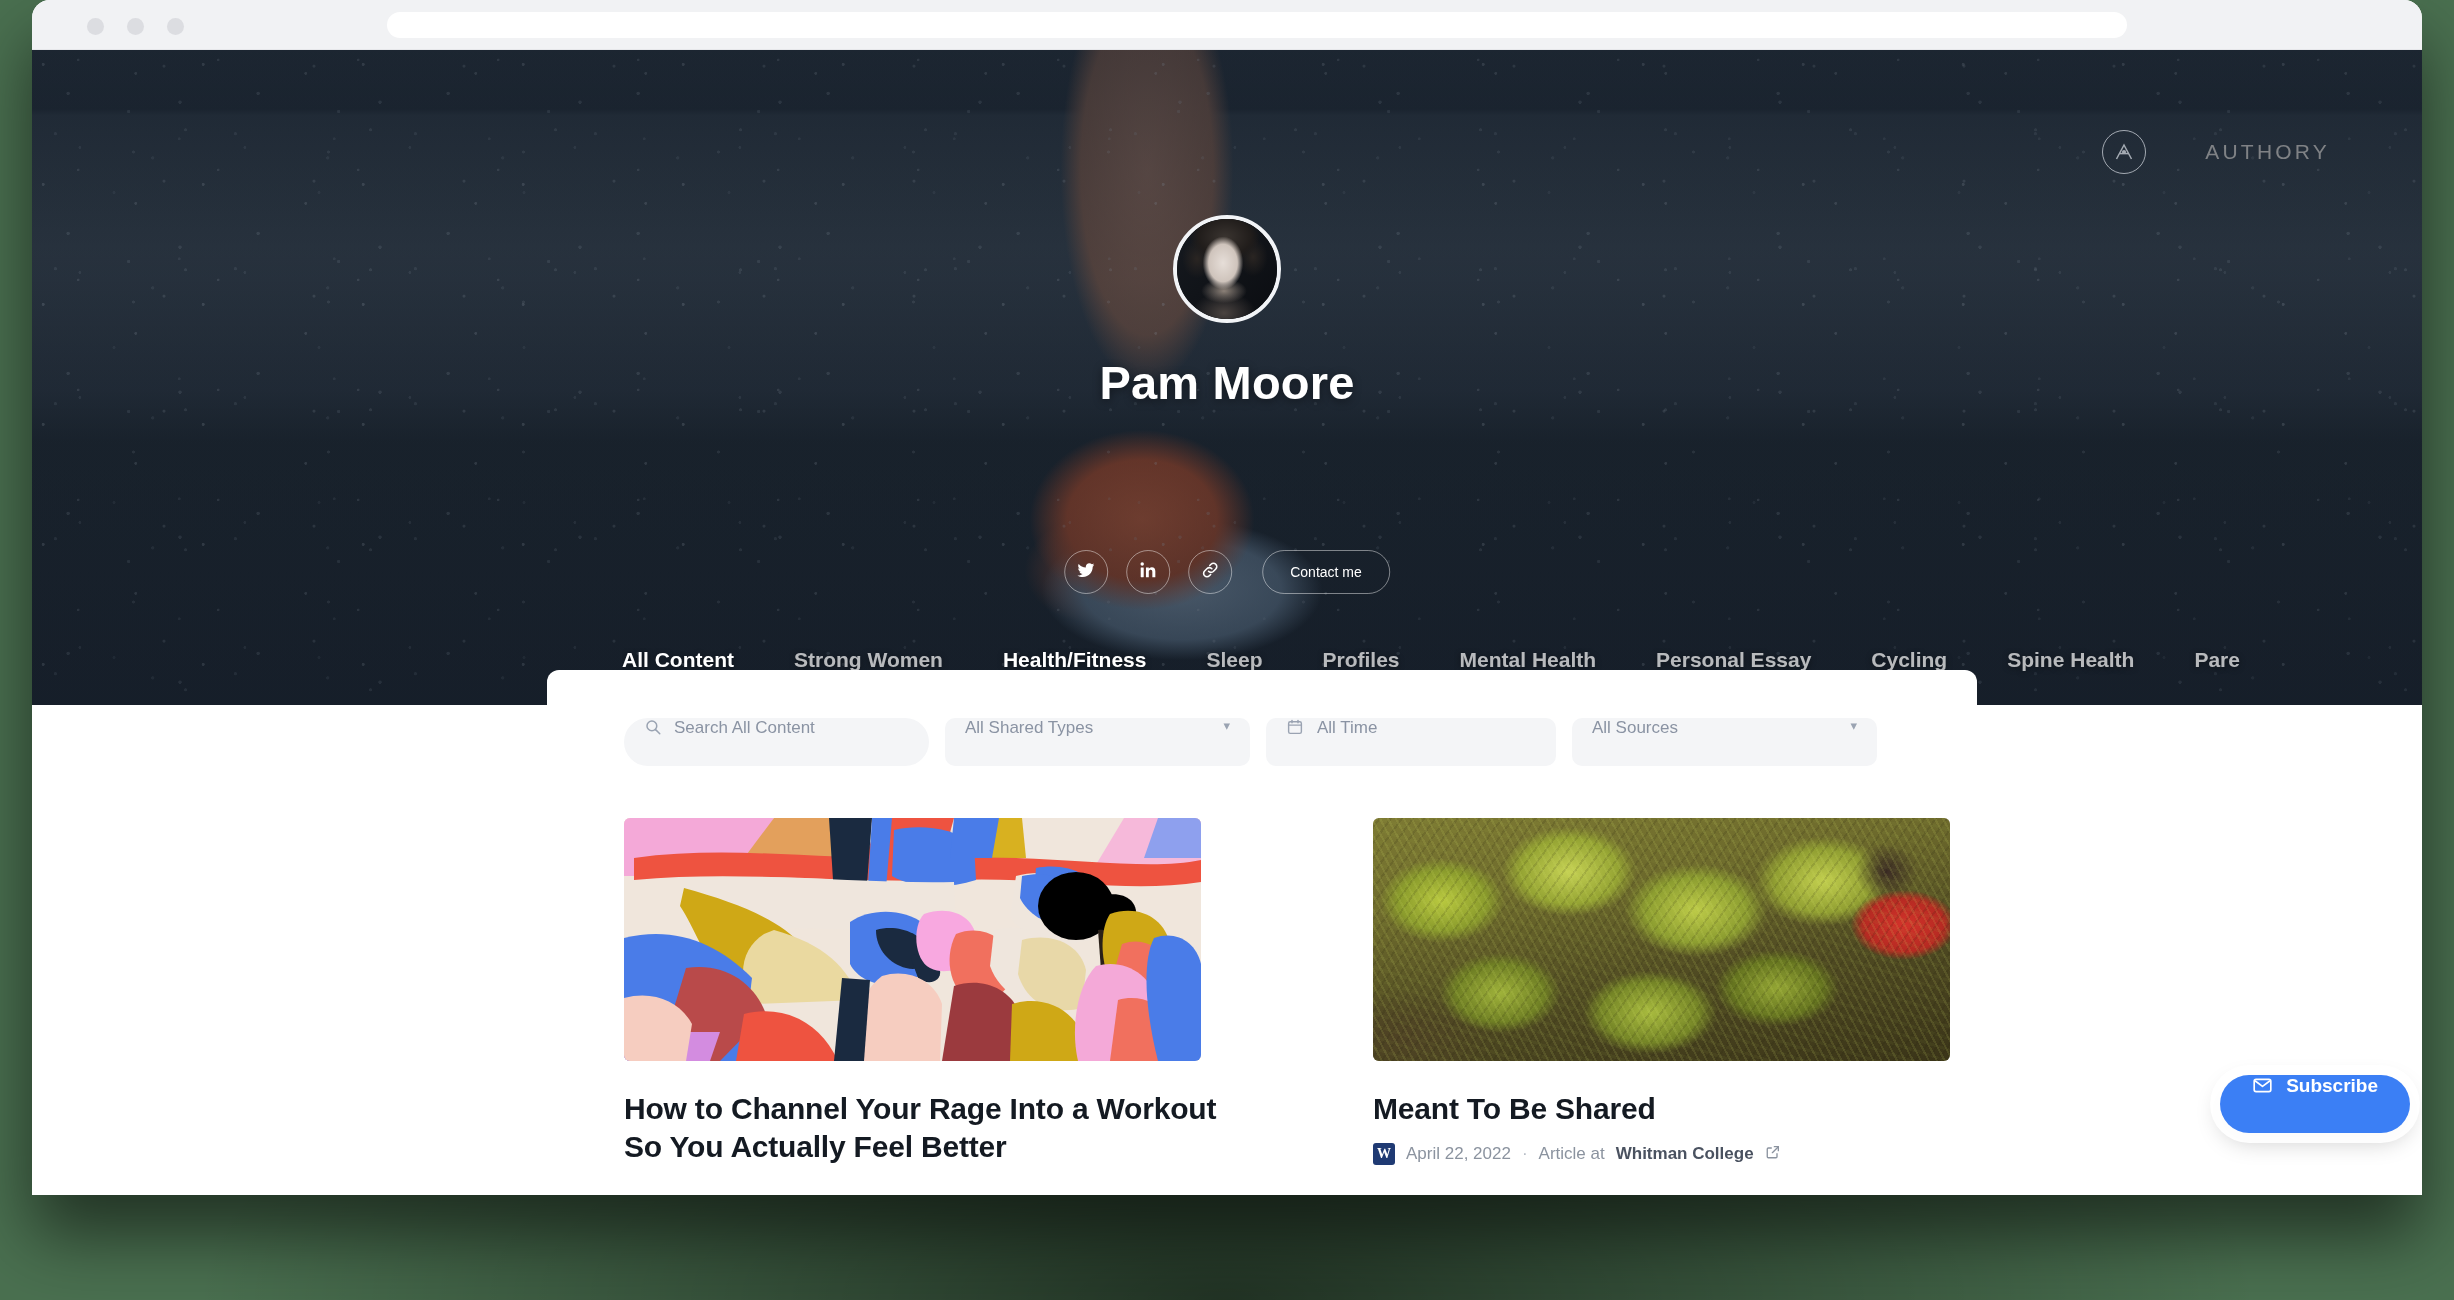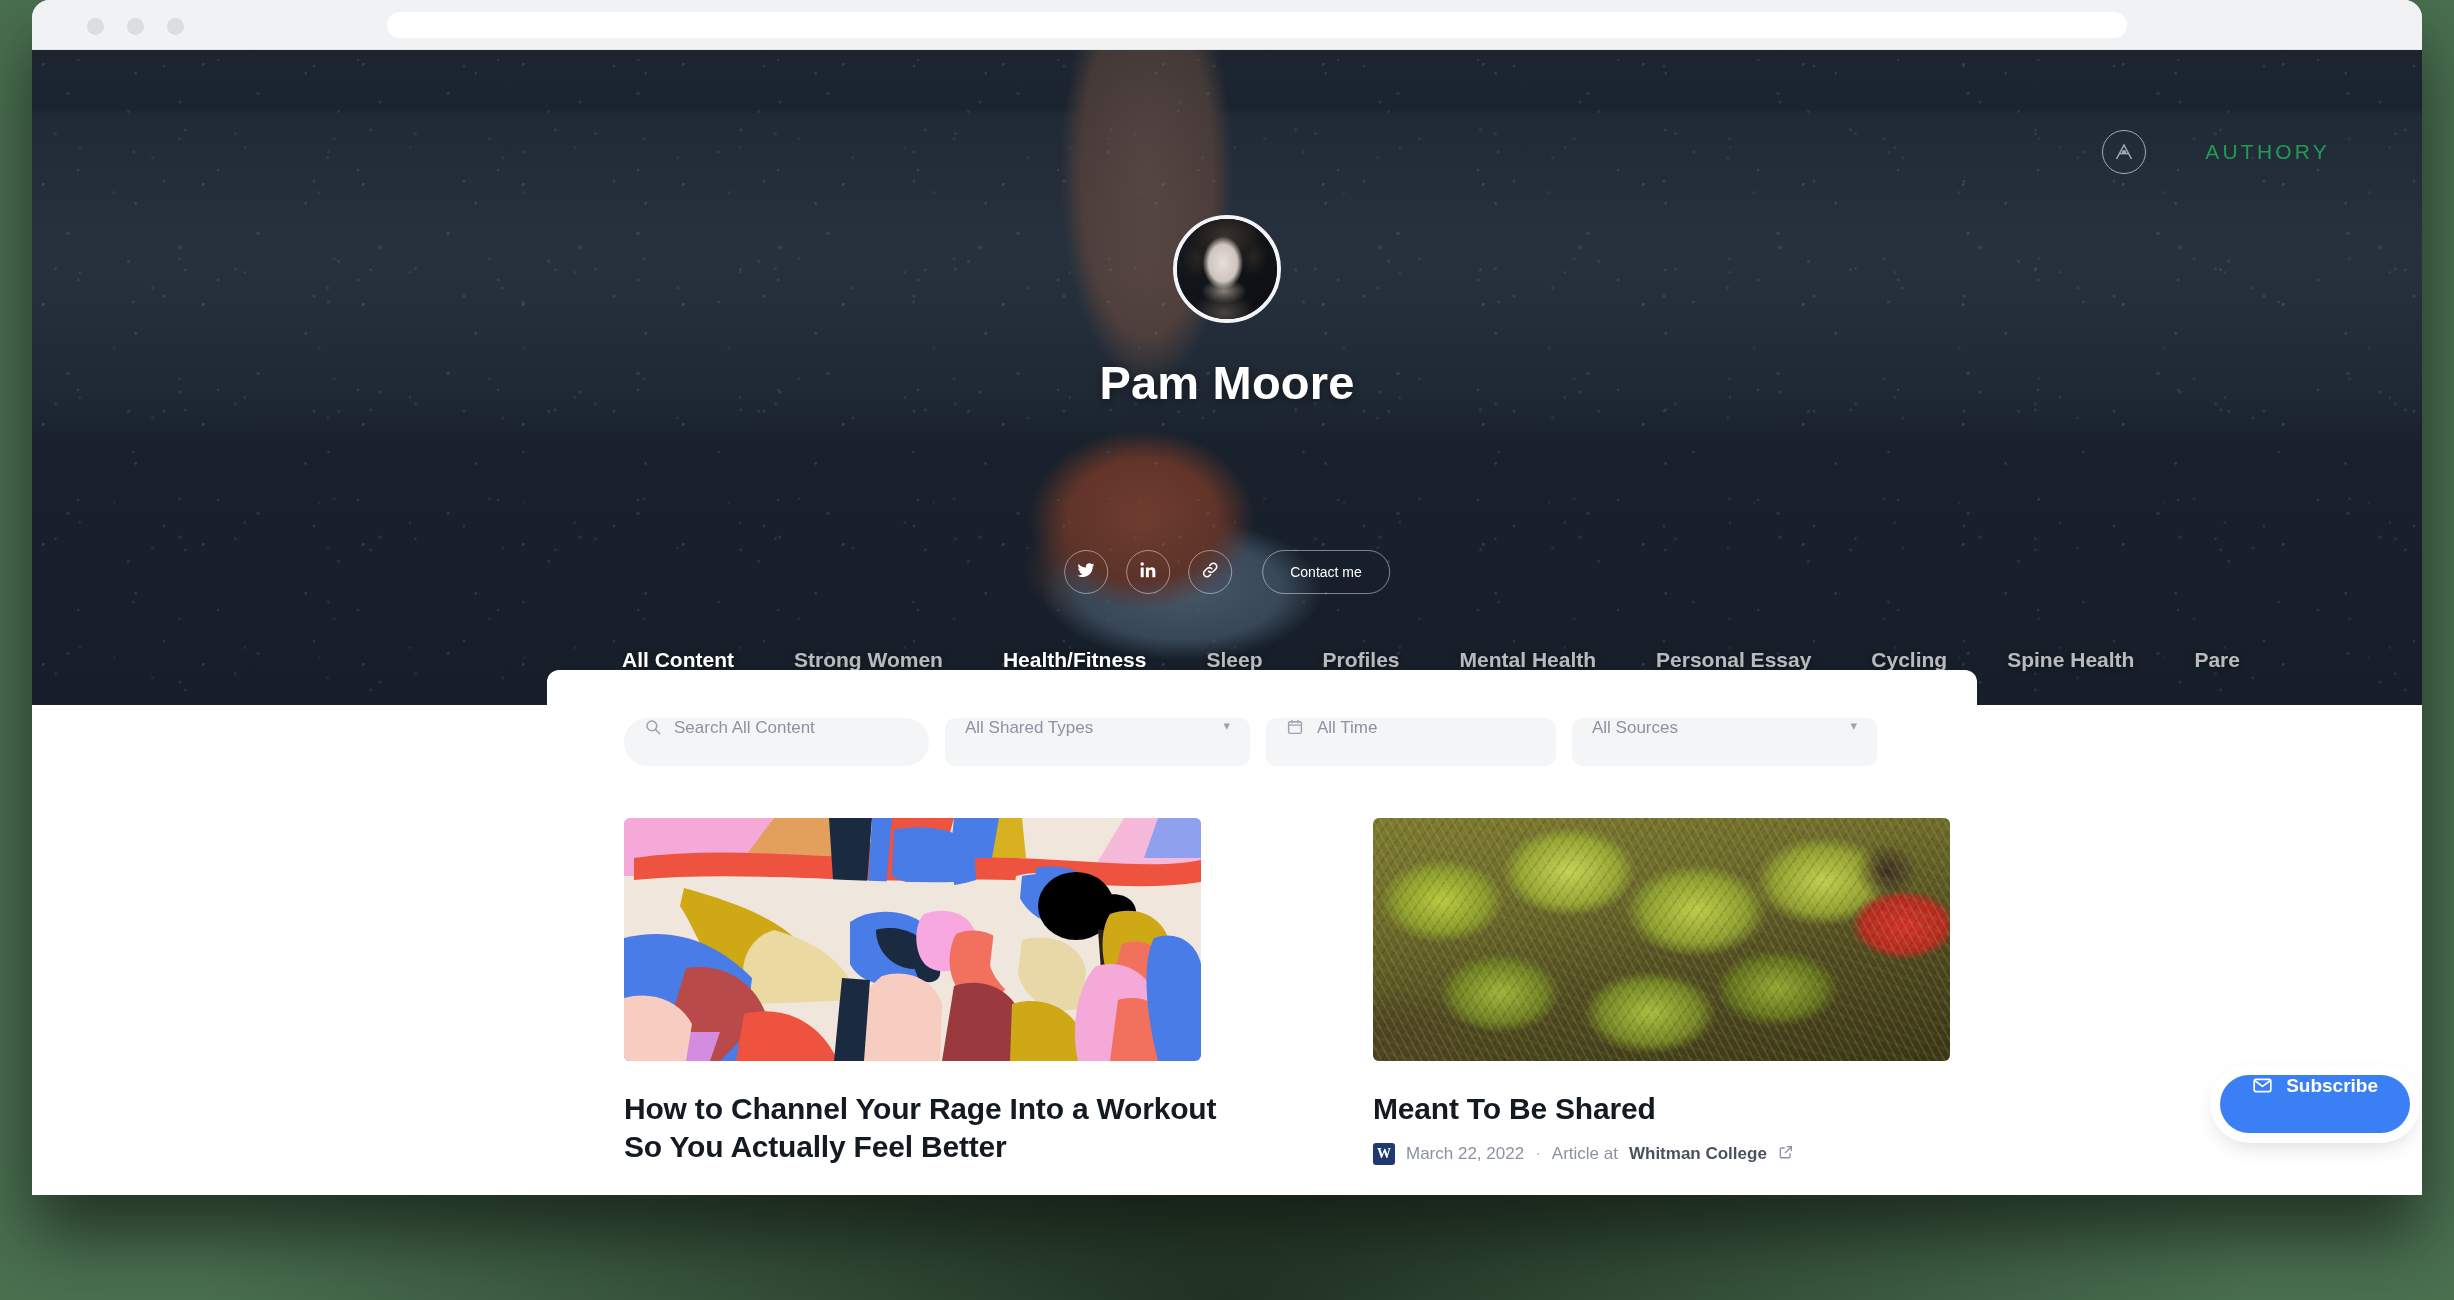--- a/index.html
+++ b/index.html
@@ -101,21 +101,21 @@
     position: absolute; right: 92px; top: 80px;
     display: flex; align-items: center; gap: 14px;
     opacity: .72;
   }
   #authory .ring {
     width: 44px; height: 44px; border-radius: 50%;
     border: 1.6px solid #d6dbe2;
     display: flex; align-items: center; justify-content: center;
   }
   #authory .word {
-    color: #22c55e; font-size: 21px; letter-spacing: 3.2px; font-weight: 400; margin-left: 45px;
+    color: #a3a3a3; font-size: 21px; letter-spacing: 3.2px; font-weight: 400; margin-left: 45px;
   }
 
   
   #avatar {
     position: absolute; left: 50%; top: 165px; transform: translateX(-50%);
     width: 108px; height: 108px; border-radius: 50%;
     border: 4px solid #f2f4f7;
     overflow: hidden;
     background: #0c0f14;
   }
@@ -470,21 +470,21 @@
       </div>
 
       <div class="card">
         <div class="card-img">
           <div class="photo"></div>
           <div class="photo-grain"></div>
         </div>
         <div class="card-title">Meant To Be Shared</div>
         <div class="card-meta">
           <span class="favicon">W</span>
-          <span>March 22, 2022</span>
+          <span>April 22, 2022</span>
           <span class="meta-dot">·</span>
           <span>Article at</span>
           <span class="meta-strong">Whitman College</span>
           <span>
             <svg width="16" height="16" viewBox="0 0 24 24" fill="none" stroke="#8b939f" stroke-width="2" stroke-linecap="round">
               <path d="M14 4h6v6"></path>
                 <path d="M20 4 L11 13"></path>
               <path d="M18 14.5V19a1.6 1.6 0 0 1-1.6 1.6H5A1.6 1.6 0 0 1 3.4 19V7.6A1.6 1.6 0 0 1 5 6h4.5"></path>
             </svg>
           </span>

